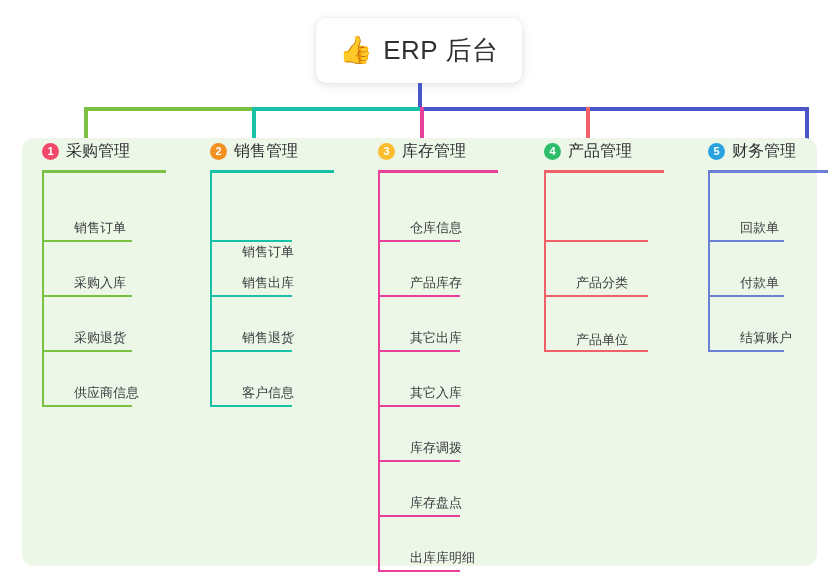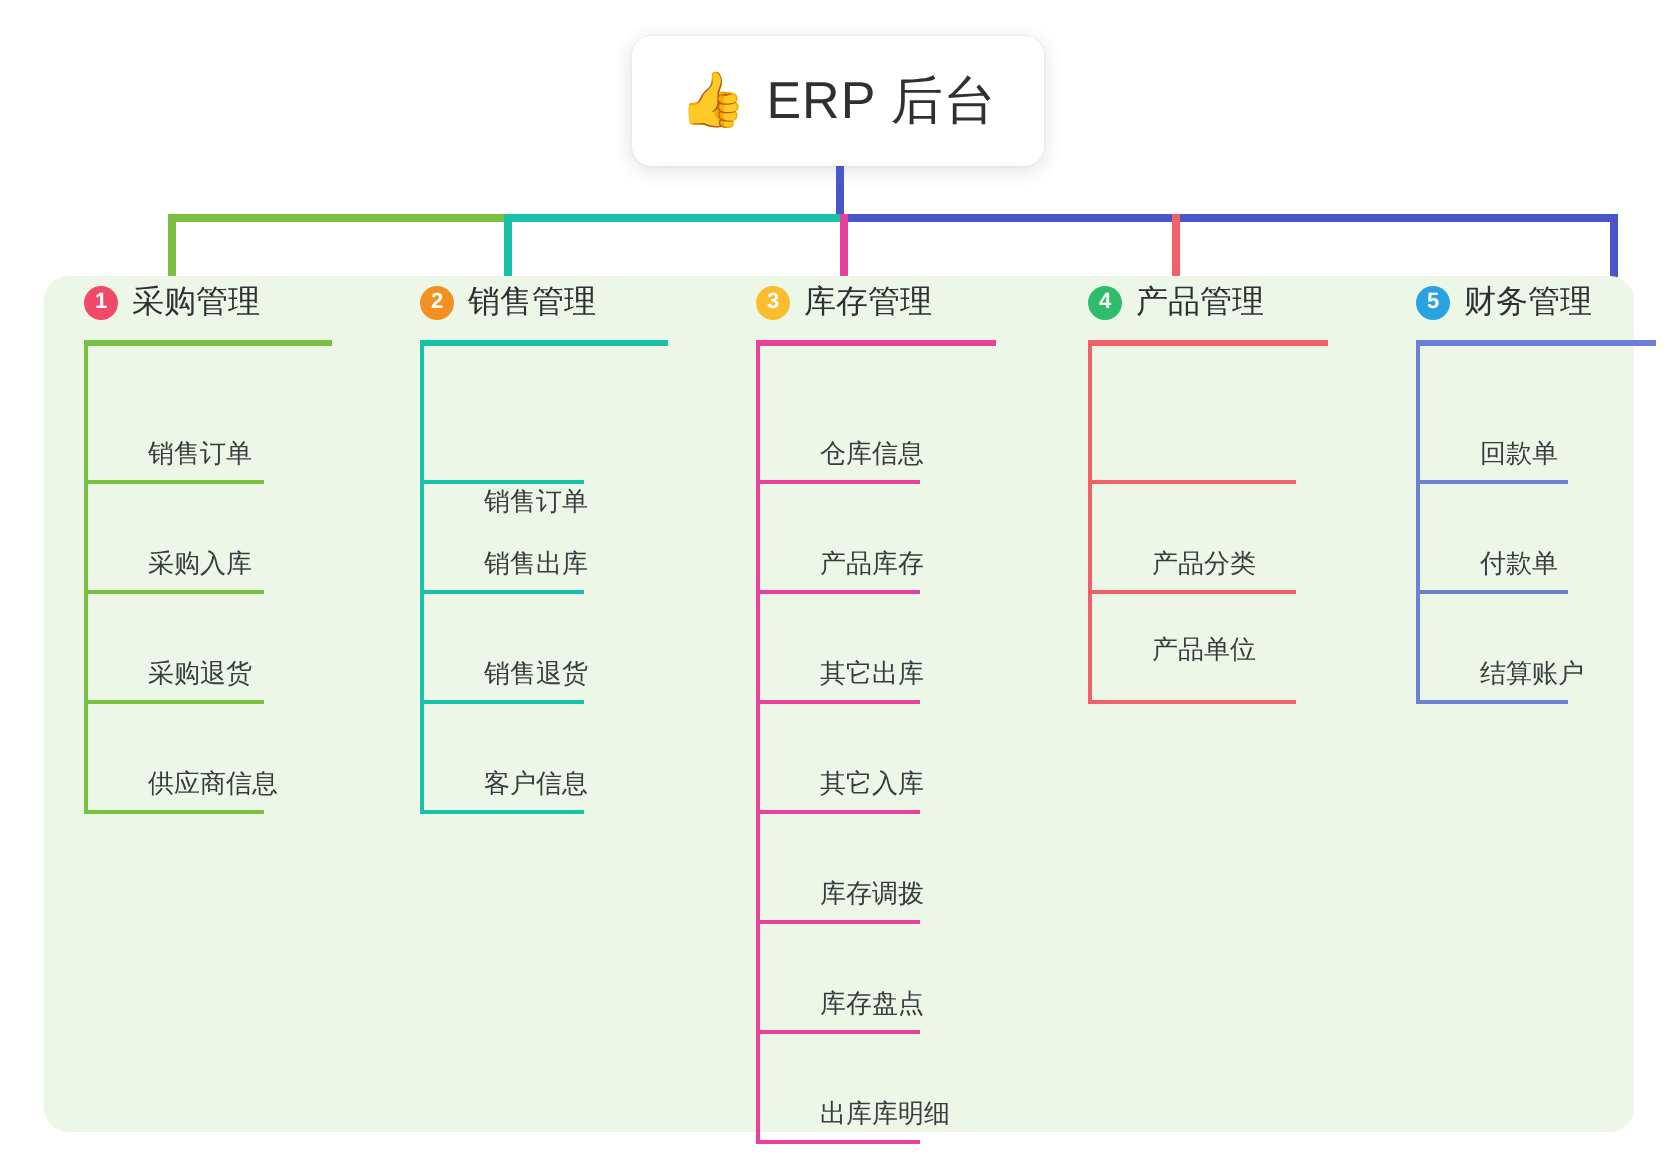--- a/index.html
+++ b/index.html
@@ -152,21 +152,21 @@
         <div class="col" style="left: 522px;">
           <div class="col-head">
             <span class="badge" style="background: rgb(46, 189, 107);">4</span>
             <span class="col-title">产品管理</span>
           </div>
           <div class="col-rule" style="width: 120px; background: rgb(242, 96, 106);"></div>
           <div class="col-spine" style="height: 180px; background: rgb(242, 96, 106);"></div>
           <div class="leaf-rule" style="top: 102px; width: 104px; background: rgb(242, 96, 106);"></div>
           <div class="leaf" style="top: 135px;"><span class="leaf-label">产品分类</span></div>
           <div class="leaf-rule" style="top: 157px; width: 104px; background: rgb(242, 96, 106);"></div>
-          <div class="leaf" style="top: 178px;"><span class="leaf-label">产品单位</span></div>
+          <div class="leaf" style="top: 192px;"><span class="leaf-label">产品单位</span></div>
           <div class="leaf-rule" style="top: 212px; width: 104px; background: rgb(242, 96, 106);"></div>
         </div>
         <div class="col" style="left: 686px;">
           <div class="col-head">
             <span class="badge" style="background: rgb(41, 163, 224);">5</span>
             <span class="col-title">财务管理</span>
           </div>
           <div class="col-rule" style="width: 120px; background: rgb(107, 128, 214);"></div>
           <div class="col-spine" style="height: 180px; background: rgb(107, 128, 214);"></div>
           <div class="leaf" style="top: 80px;"><span class="leaf-label">回款单</span></div>

